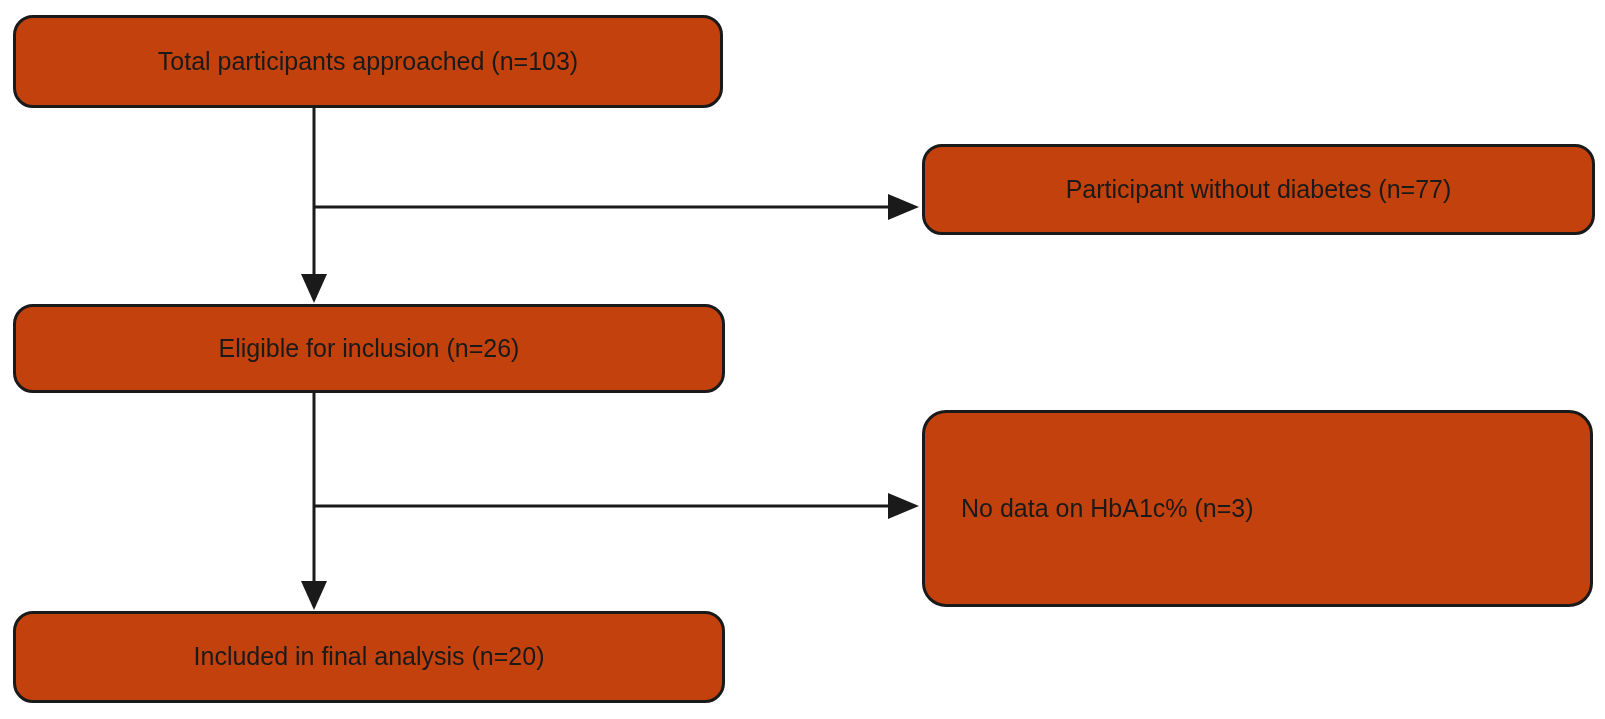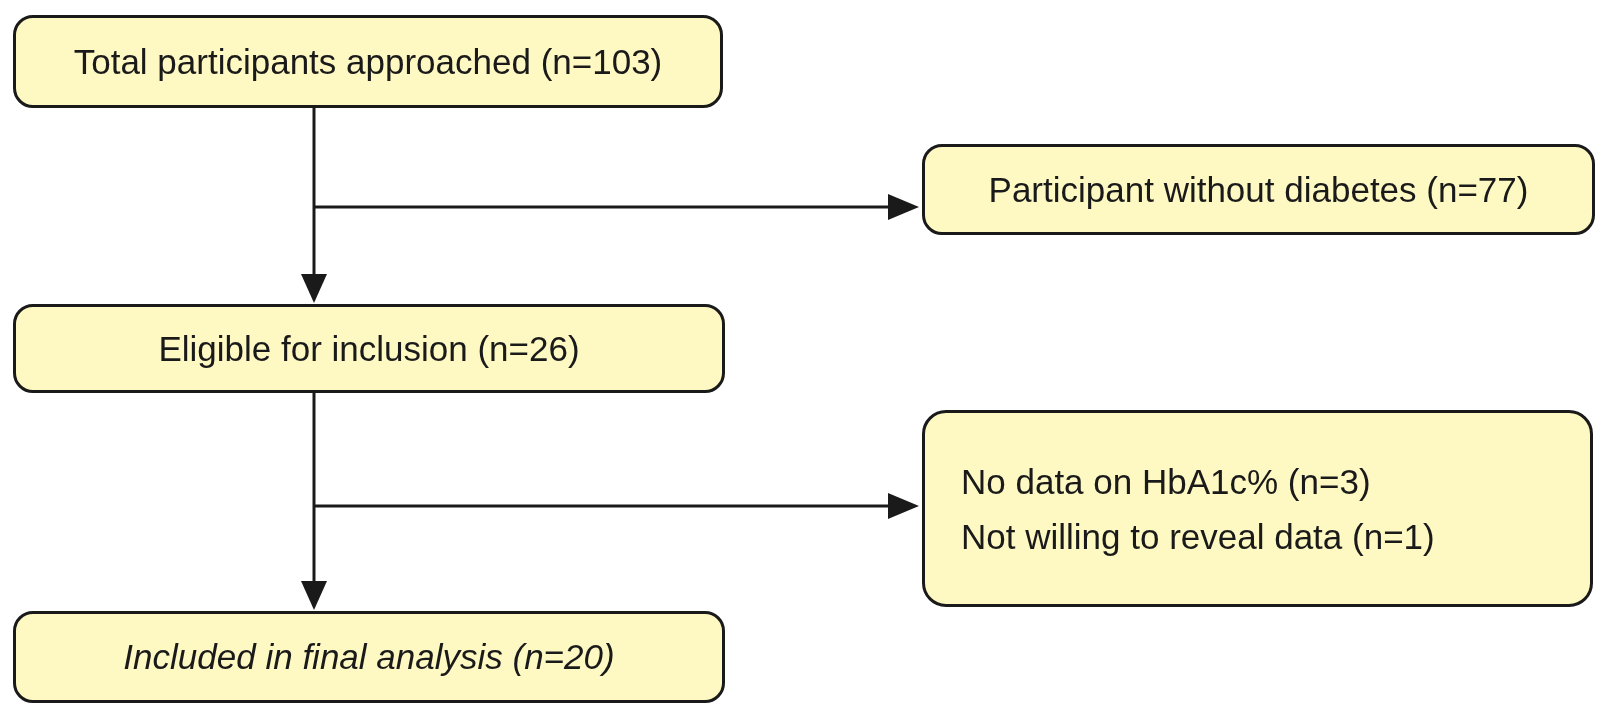--- a/index.html
+++ b/index.html
@@ -14,45 +14,45 @@
     background: #ffffff;
     font-family: "Liberation Sans", "DejaVu Sans", sans-serif;
     color: #1a1a1a;
     overflow: hidden;
   }
   .flowbox {
     position: absolute;
     box-sizing: border-box;
     border: 3px solid #1a1a1a;
     border-radius: 20px;
-    background: #fef9c3;
+    background: #c2410c;
     display: flex;
     align-items: center;
     justify-content: center;
-    font-size: 35px;
+    font-size: 25px;
     line-height: 1.25;
     white-space: nowrap;
   }
   .flowbox.multi {
     flex-direction: column;
     align-items: flex-start;
     justify-content: center;
     padding-left: 36px;
     padding-right: 12px;
     border-radius: 24px;
     gap: 0;
   }
   .flowbox.multi .line {
     line-height: 55px;
   }
   #box-approached { left: 13px;  top: 15px;  width: 710px; height: 93px; }
   #box-no-diabetes{ left: 922px; top: 144px; width: 673px; height: 91px; }
   #box-eligible   { left: 13px;  top: 304px; width: 712px; height: 89px; }
   #box-exclusions { left: 922px; top: 410px; width: 671px; height: 197px; }
-  #box-final      { left: 13px;  top: 611px; width: 712px; height: 92px; font-style: italic; }
+  #box-final      { left: 13px;  top: 611px; width: 712px; height: 92px; }
   svg.connectors {
     position: absolute;
     left: 0; top: 0;
     width: 1605px;
     height: 719px;
   }
   svg.connectors line { stroke: #1a1a1a; stroke-width: 3; }
   svg.connectors polygon { fill: #1a1a1a; stroke: none; }
 </style>
 </head>
@@ -82,20 +82,19 @@
   <div class="flowbox" id="box-no-diabetes">
     <span>Participant without diabetes (n=77)</span>
   </div>
 
   <div class="flowbox" id="box-eligible">
     <span>Eligible for inclusion (n=26)</span>
   </div>
 
   <div class="flowbox multi" id="box-exclusions">
     <span class="line">No data on HbA1c% (n=3)</span>
-    <span class="line">Not willing to reveal data (n=1)</span>
   </div>
 
   <div class="flowbox" id="box-final">
     <span>Included in final analysis (n=20)</span>
   </div>
 
 </div>
 
 </body></html>

